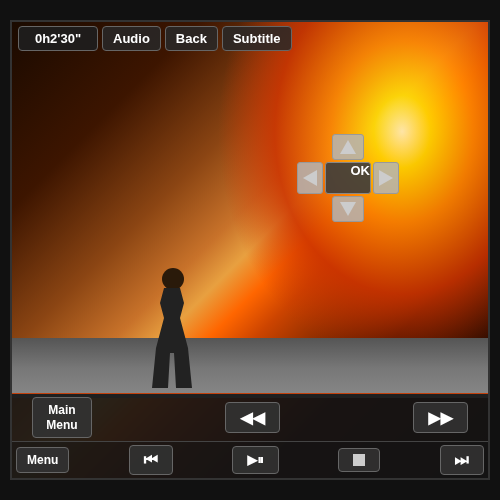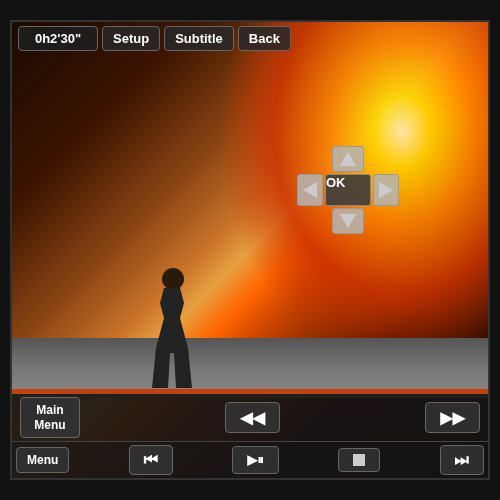--- a/index.html
+++ b/index.html
@@ -100,25 +100,26 @@
       cursor: pointer;
       white-space: nowrap;
     }
     .top-btn.time {
       background: rgba(30,30,30,0.9);
       min-width: 80px;
     }
     
     .dpad-area {
       position: absolute;
-      top: 124px;
+      top: 112px;
       right: 80px;
       width: 120px;
       height: 110px;
       z-index: 10;
+      text-align: right;
     }
     .dpad-row {
       display: flex;
       justify-content: center;
       align-items: center;
     }
     .dpad-btn {
       background: rgba(180,180,180,0.85);
       color: #222;
       border: 1px solid #999;
@@ -153,23 +154,23 @@
       display: flex;
       justify-content: center;
       align-items: center;
       gap: 2px;
     }
     
     .ctrl-row1 {
       display: flex;
       align-items: center;
       justify-content: space-between;
-      padding: 3px 8px;
+      padding: 3px 20px;
       background: rgba(20,20,20,0.9);
-      border-top: 5px solid #c2410c;
+      border-top: 1px solid #c2410c;
     }
     
     .ctrl-row2 {
       display: flex;
       align-items: center;
       justify-content: space-between;
       padding: 3px 4px;
       background: rgba(20,20,20,0.95);
       border-top: 1px solid #444;
     }
@@ -233,23 +234,23 @@
 
 <div class="player-container">
   <div class="video-bg"></div>
   <div class="explosion"></div>
   <div class="ground"></div>
   <div class="figure-head"></div>
   <div class="figure"></div>
 
   <div class="top-bar">
     <button class="top-btn time">0h2'30"</button>
-    <button class="top-btn">Setup</button>
+    <button class="top-btn">Audio</button>
+    <button class="top-btn">Back</button>
     <button class="top-btn">Subtitle</button>
-    <button class="top-btn">Back</button>
   </div>
 
   <div class="dpad-area">
     <div class="dpad-row" style="margin-bottom:2px;">
       <div class="dpad-btn dpad-up">
         <div class="triangle-up"></div>
       </div>
     </div>
     <div class="dpad-center-row">
       <div class="dpad-btn dpad-left">

